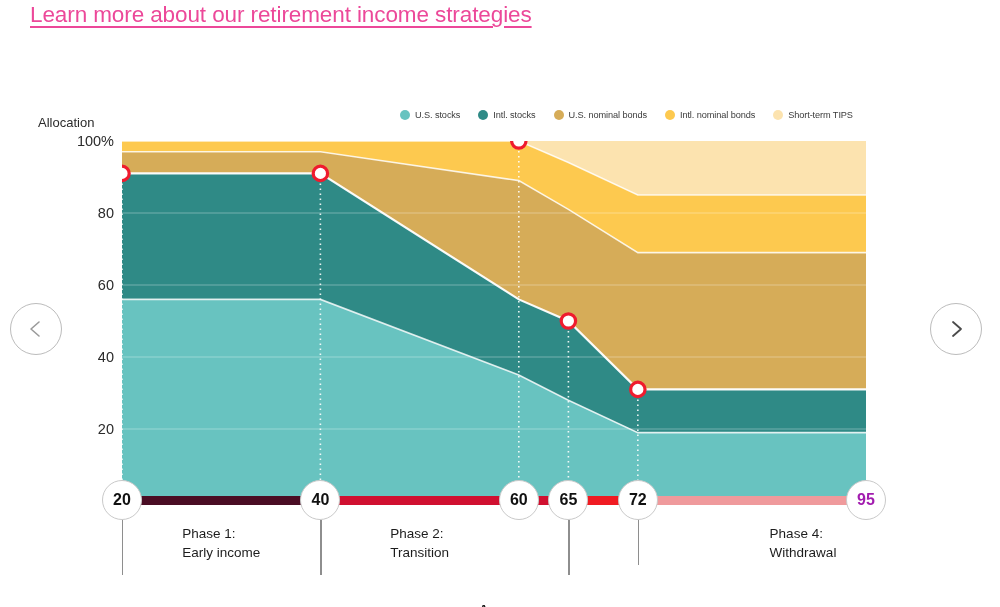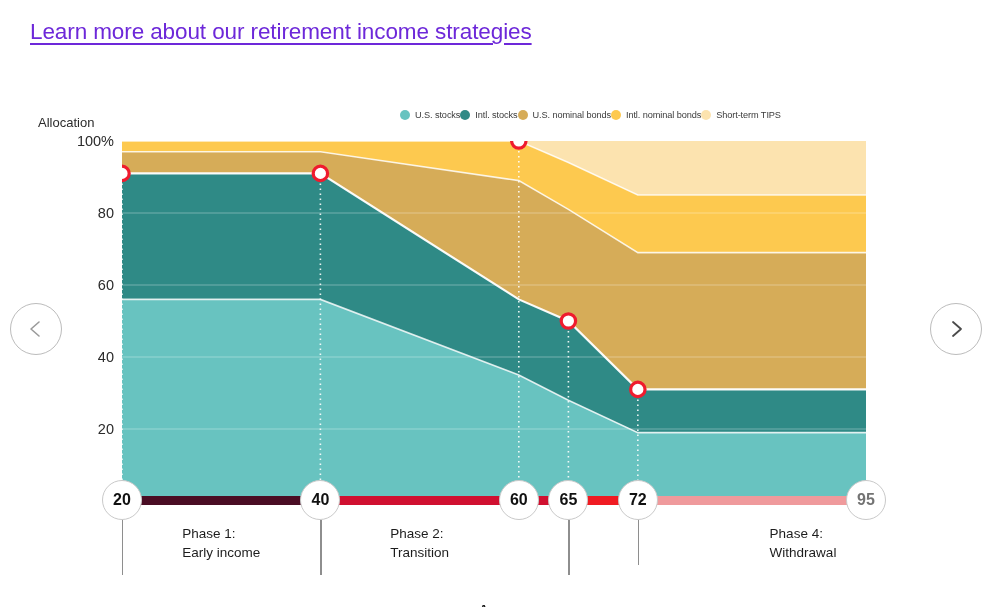--- a/index.html
+++ b/index.html
@@ -10,27 +10,26 @@
     font-family: "Liberation Sans", sans-serif;
     overflow: hidden;
   }
   #root { position: relative; width: 1000px; height: 607px; }
 
   
   .headline {
     position: absolute;
     left: 30px; top: 2px;
     font-size: 22.5px;
-    color: #6d28d9;
+    color: #ec4899;
     text-decoration: underline;
     text-underline-offset: 4px;
     letter-spacing: -0.1px;
     white-space: nowrap;
     cursor: pointer;
-    margin-top: 17px;
   }
 
   
   .nav-arrow {
     position: absolute;
     width: 52px; height: 52px;
     border-radius: 50%;
     border: 1.6px solid #bcbcbc;
     background: #fff;
     display: flex; align-items: center; justify-content: center;
@@ -38,20 +37,21 @@
   }
   .nav-arrow.left  { left: 10px;  top: 303px; }
   .nav-arrow.right { right: 18px; top: 303px; }
   .nav-arrow svg { display:block; }
 
   
   .legend {
     position: absolute;
     left: 400px; top: 110px;
     display: flex; align-items: center;
+    gap: 18px;
   }
   .legend-item { display: flex; align-items: center; gap: 5px; }
   .legend-swatch { width: 10px; height: 10px; border-radius: 50%; flex: none; }
   .legend-label { font-size: 9.2px; color: #3b3b3b; white-space: nowrap; letter-spacing: -0.1px; }
 
   
   .alloc-label {
     position: absolute;
     left: 38px; top: 115px;
     font-size: 13px; color: #2b2b2b;
@@ -86,21 +86,21 @@
     position: absolute;
     width: 40px; height: 40px;
     border-radius: 50%;
     background: #fff;
     border: 1.4px solid #c9c9c9;
     display: flex; align-items: center; justify-content: center;
     font-size: 16px; font-weight: bold; color: #111;
     transform: translate(-50%, -50%);
     cursor: pointer;
   }
-  .age-pill.muted { color: #737373; font-weight: bold; }
+  .age-pill.muted { color: #a21caf; font-weight: bold; }
   .phase {
     position: absolute;
     text-align: left;
     font-size: 13.5px; color: #1d1d1d; line-height: 19px;
     transform: translateX(-50%);
     white-space: nowrap;
   }
 </style>
 </head>
 <body>

